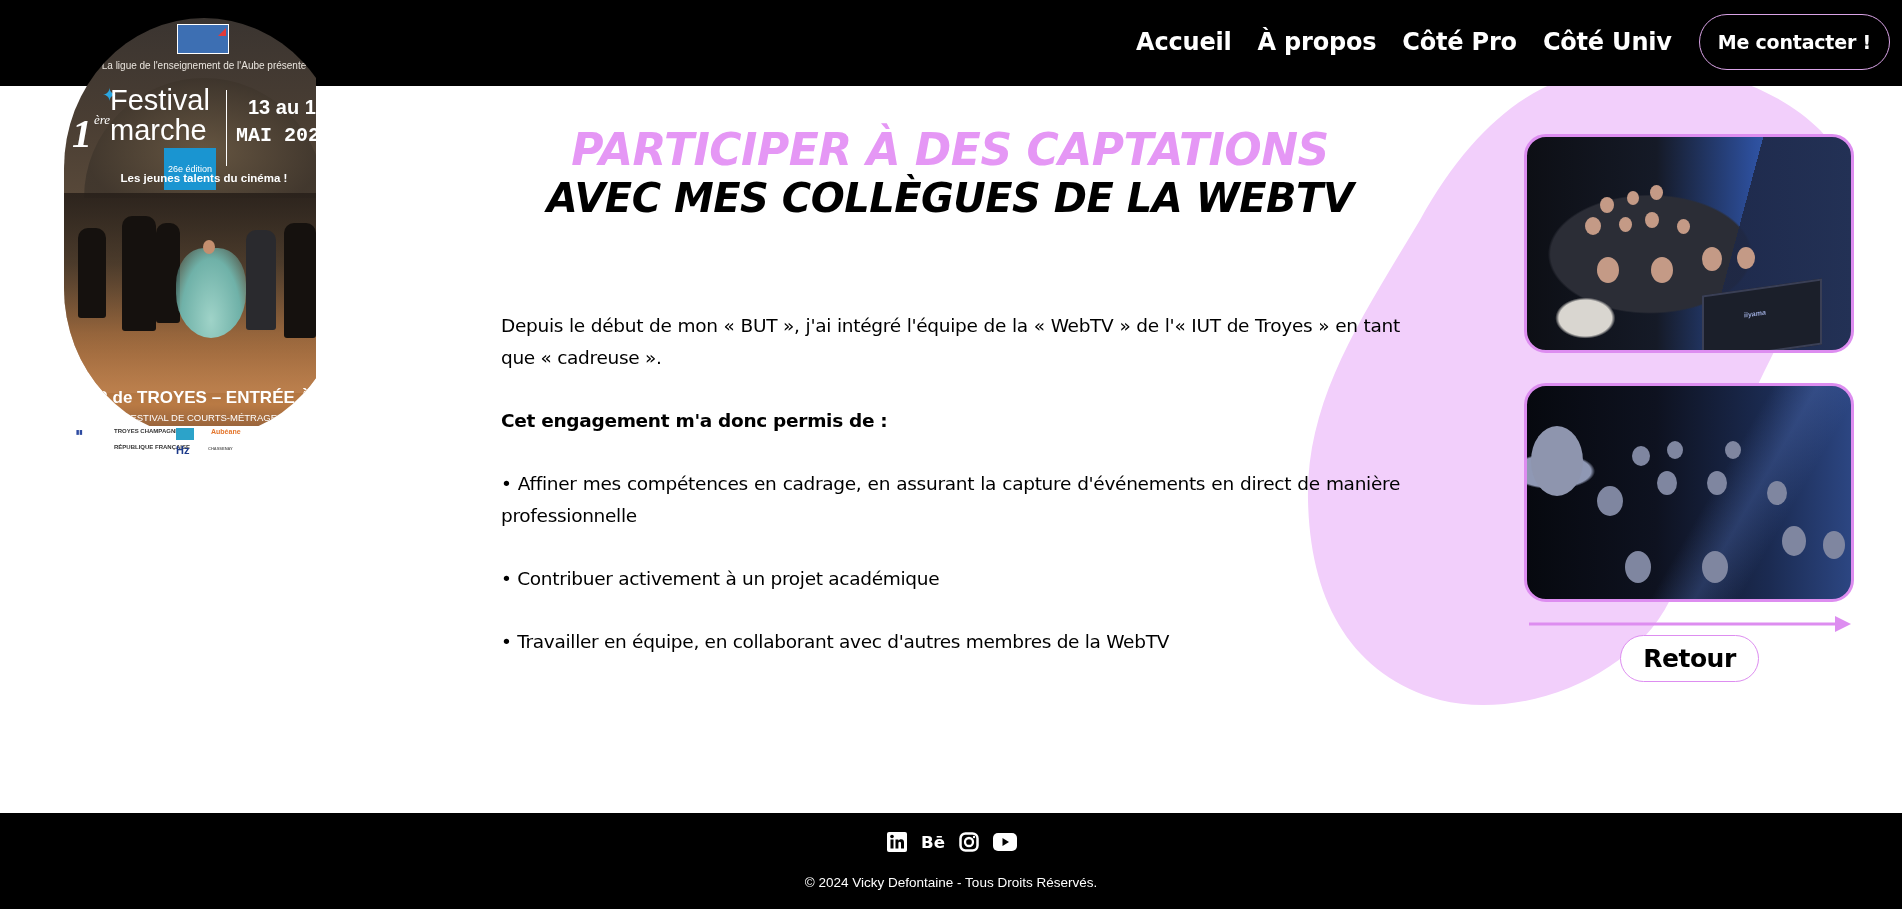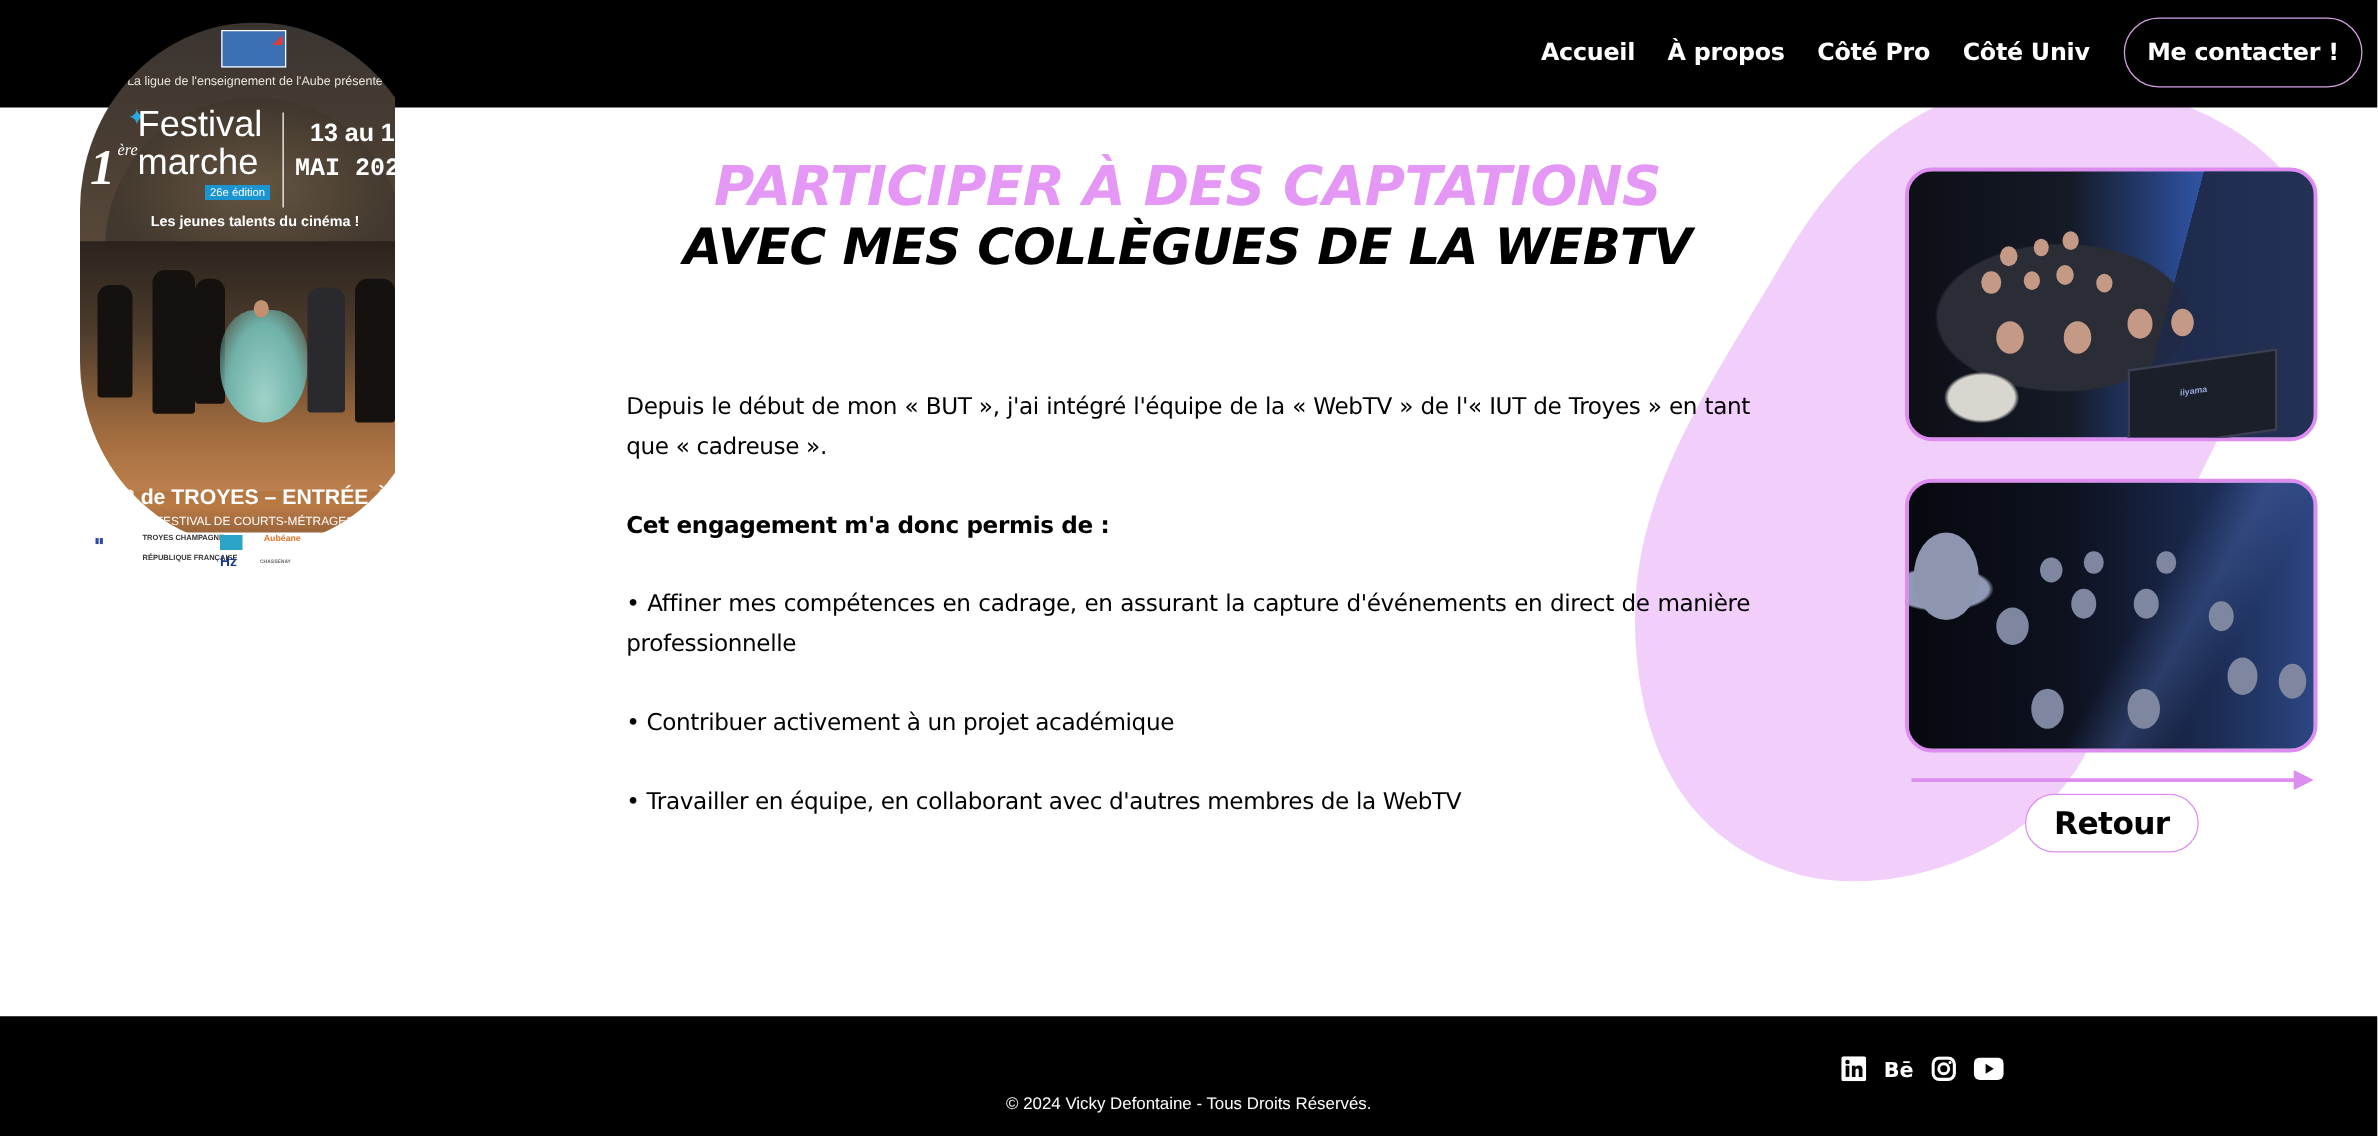--- a/index.html
+++ b/index.html
@@ -9,21 +9,21 @@
     
     .header {
       position: absolute; left: 0; top: 0; width: 1902px; height: 86px;
       background: #000; z-index: 2;
     }
     .nav {
       position: absolute; right: 12px; top: 14px; height: 56px;
       display: flex; align-items: center; gap: 0;
     }
     .nav-link {
-      color: #fff; font-weight: bold; font-size: 19px; text-decoration: none;
+      color: #fff; font-weight: bold; font-size: 24px; text-decoration: none;
       margin: 0 13px; letter-spacing: -0.2px;
       font-family: "DejaVu Sans", sans-serif;
     }
     .nav-contact {
       color: #fff; font-weight: bold; font-size: 19px;
       border: 1.5px solid #d9a3e6; border-radius: 28px;
       padding: 0 18px; height: 56px; display: flex; align-items: center;
       margin-left: 14px; letter-spacing: -0.2px;
     }
 
@@ -72,21 +72,21 @@
     .poster-festival {
       position: absolute; left: 46px; top: 68px; font-size: 29px; color: #fff;
       font-family: "Liberation Sans", sans-serif; line-height: 1;
     }
     .poster-marche {
       position: absolute; left: 46px; top: 98px; font-size: 29px; color: #fff;
       font-family: "Liberation Sans", sans-serif; line-height: 1;
     }
     .poster-edition {
       position: absolute; left: 100px; top: 130px; font-size: 9px; color: #fff;
-      background: #1a95d1; padding: 1px 4px; font-family: "Liberation Sans", sans-serif;
+      background: #1a95d1; padding: 16px 4px; font-family: "Liberation Sans", sans-serif;
     }
     .poster-divider {
       position: absolute; left: 162px; top: 72px; width: 1px; height: 76px; background: #fff;
     }
     .poster-dates1, .poster-dates2 {
       position: absolute; left: 172px; font-size: 20px; color: #fff; font-weight: bold;
       font-family: "Liberation Sans", sans-serif; line-height: 1;
     }
     .poster-dates1 { top: 79px; left: 184px; text-align: center; }
     .poster-dates2 { top: 108px; font-family: Liberation Mono, monospace; }
@@ -194,21 +194,21 @@
       display: flex; align-items: center; justify-content: center;
       font-family: "DejaVu Sans", sans-serif; font-size: 25px; font-weight: bold;
       z-index: 2; color: #000; letter-spacing: -0.5px;
     }
 
     
     .footer {
       position: absolute; left: 0; top: 813px; width: 1902px; height: 96px; background: #000; z-index: 2;
     }
     .socials {
-      position: absolute; left: 0; top: 30px; width: 1603px; display: flex; justify-content: flex-end; gap: 12px;
+      position: absolute; left: 0; top: 17px; width: 1902px; display: flex; justify-content: center; gap: 12px;
     }
     .social { width: 24px; height: 24px; display: flex; align-items: center; justify-content: center; }
     .social svg { display: block; }
     .copyright {
       position: absolute; left: 0; top: 62px; width: 1902px; text-align: center;
       color: #fff; font-size: 13.5px; font-family: "Liberation Sans", sans-serif;
     }
   </style>
 </head>
 <body>

